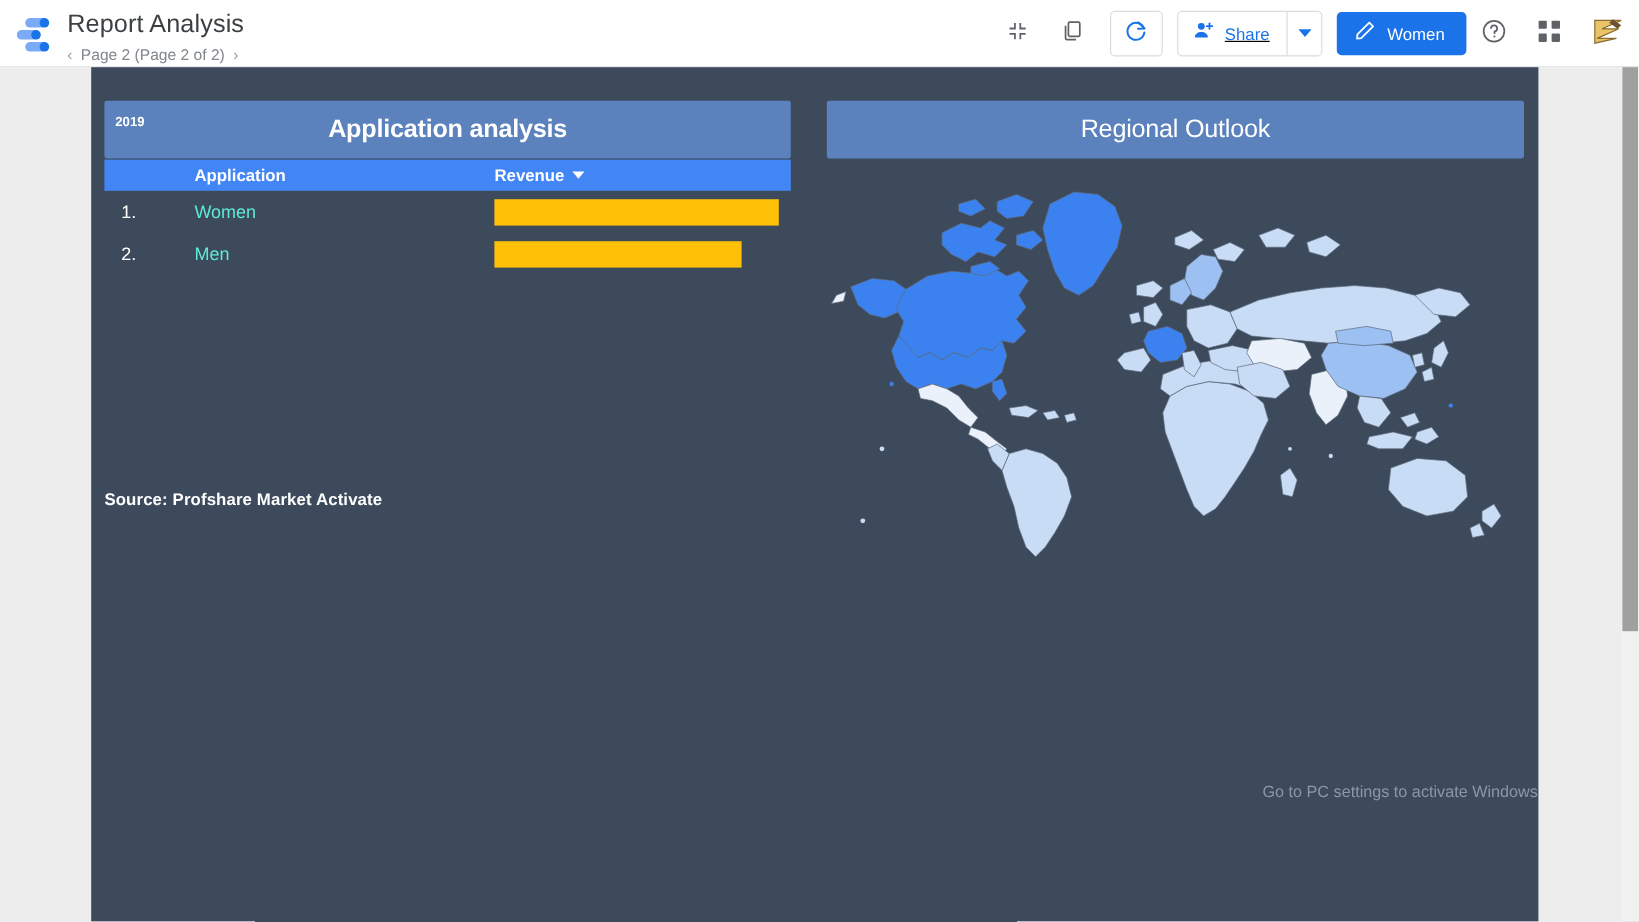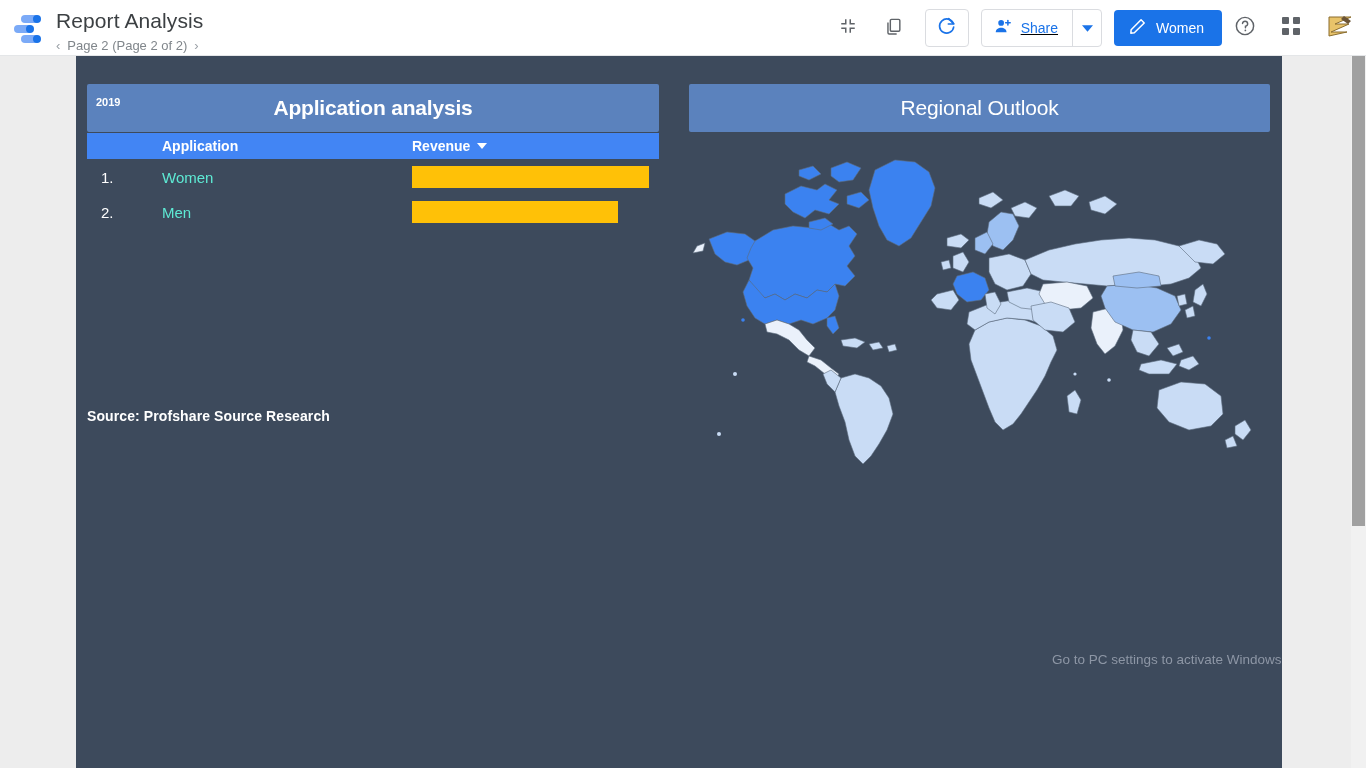--- a/index.html
+++ b/index.html
@@ -531,21 +531,21 @@
             <div class="cell-rank">2.</div>
             <div class="cell-name">Men</div>
             <div class="cell-bar">
               <div class="bar" id="bar1" style="width: 206px; background: rgb(255, 193, 7);"></div>
             </div>
           </div>
 
         </div>
       </div>
 
-      <div class="source-note">Source: Profshare Source Research</div>
+      <div class="source-note">Source: Profshare Market Activate</div>
 
       <div class="map-widget">
 
         <div class="map-title-band">
           <div class="map-title">Regional Outlook</div>
         </div>
 
         <div class="map-canvas">
           <svg width="581" height="330" viewBox="0 0 581 330">
             <g stroke="#5d6b7e" stroke-width="0.6" stroke-linejoin="round">

